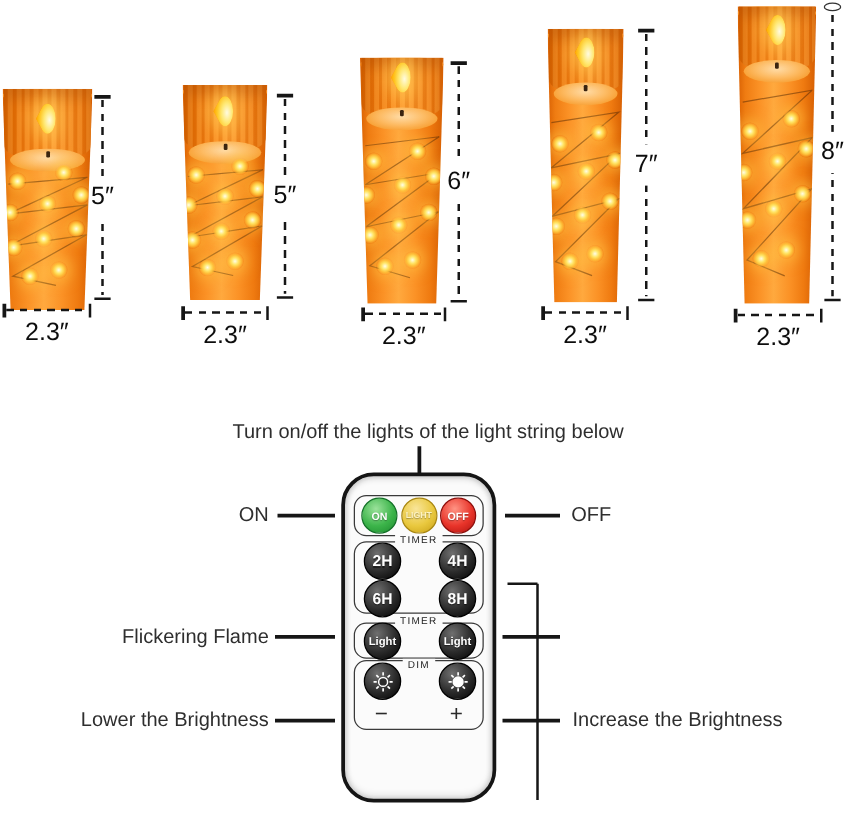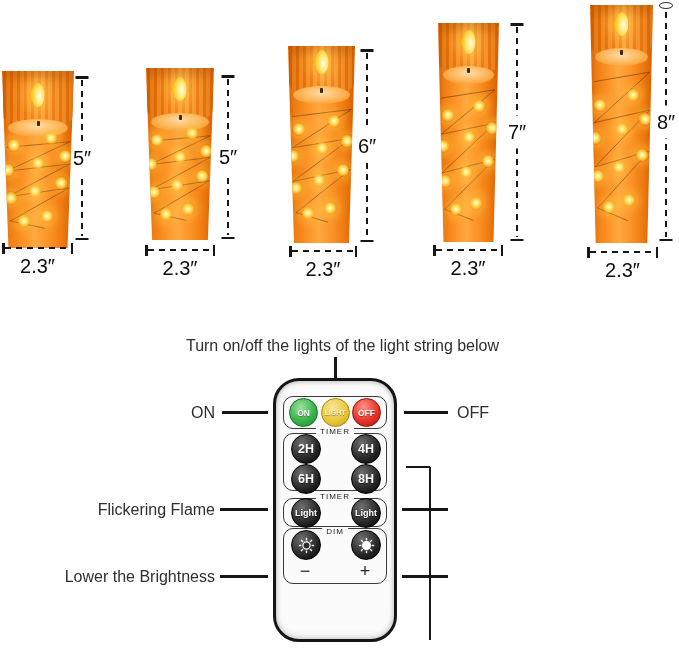--- a/index.html
+++ b/index.html
@@ -306,20 +306,21 @@
     </div>
   </div>
 
   <div id="caption-top" class="caption">Turn on/off the lights of the light string below</div>
   <div id="stem" class="line"></div>
 
   <div class="side-label left-lab" id="lab-on">ON</div>
   <div class="side-label left-lab" id="lab-flicker">Flickering Flame</div>
   <div class="side-label left-lab" id="lab-lower">Lower the Brightness</div>
   <div class="side-label" id="lab-off">OFF</div>
+  <div class="side-label" id="lab-increase">Increase the Brightness</div>
 
   <div class="line" id="ln-on"></div>
   <div class="line" id="ln-off"></div>
   <div class="line" id="ln-flicker"></div>
   <div class="line" id="ln-nonflicker"></div>
   <div class="line" id="ln-lower"></div>
   <div class="line" id="ln-increase"></div>
   <div class="line" id="bracket-v"></div>
   <div class="line" id="bracket-tick"></div>
 

